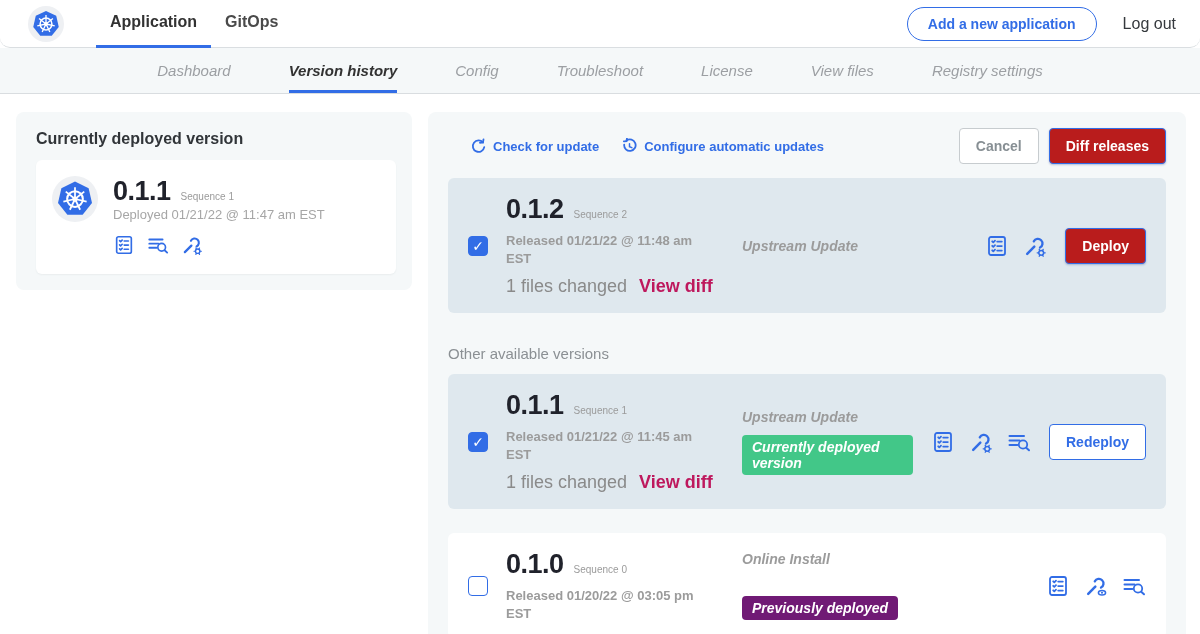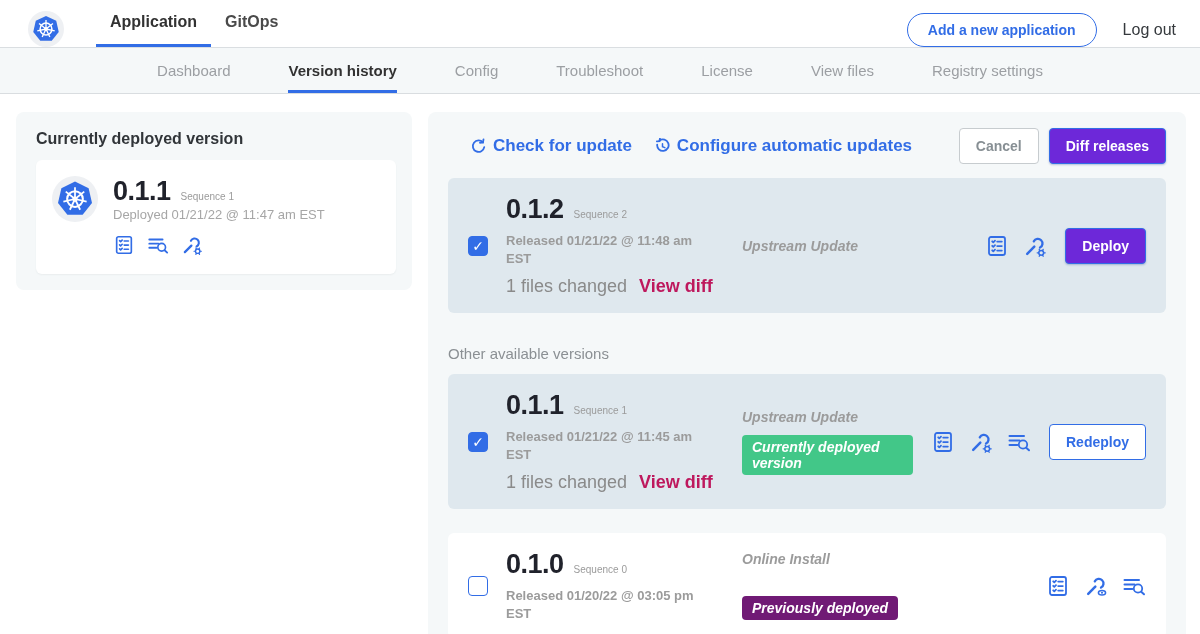--- a/index.html
+++ b/index.html
@@ -1,36 +1,36 @@
 <!DOCTYPE html>
 <html><head>
 <meta charset="utf-8">
 <style>
   * { margin:0; padding:0; box-sizing:border-box; }
   html,body { width:1200px; height:634px; overflow:hidden; background:#fff;
     font-family:"Liberation Sans","DejaVu Sans",sans-serif; color:#323232; }
 
   
-  .topnav { height:48px; border-bottom:1px solid #dadee1; display:flex; align-items:flex-end;
-    padding:0 24px 0 28px; background:#fff; }
+  .topnav { height:48px; border-bottom:1px solid #dadee1; display:flex; align-items:center;
+    padding:0 24px 0 28px; background:#fff;border-radius:10px; }
   .k8s-badge { width:36px; height:36px; border-radius:50%; background:#eef0f3;
     display:flex; align-items:center; justify-content:center; margin-right:32px; flex:0 0 auto; }
   .app-tabs { display:flex; height:48px; }
   .app-tab { font-size:16px; font-weight:700; color:#4a4a4a; padding:0 14px; height:48px;
     display:flex; align-items:center; border-bottom:3px solid transparent; cursor:pointer; }
   .app-tab.active { color:#323232; border-bottom-color:#326de6; }
   .topnav-right { margin-left:auto; display:flex; align-items:center; gap:26px; }
   .add-app-btn { border:1px solid #326de6; background:#fff; color:#326de6; font-weight:700;
     font-size:14px; padding:8px 20px; border-radius:999px; cursor:pointer;
     font-family:inherit; }
   .logout { font-size:16px; color:#35393d; cursor:pointer; }
 
   
   .subnav { height:46px; background:#f5f8f9; border-bottom:1px solid #d9dde0;
-    display:flex; align-items:stretch; justify-content:center; gap:58px; }
+    display:flex; align-items:stretch; justify-content:center; gap:58px;font-style:italic; }
   .subtab { font-size:15px; color:#9c9fa3; display:flex; align-items:center;
     border-bottom:3px solid transparent; padding-top:3px; cursor:pointer; }
   .subtab.active { color:#323232; font-weight:700; border-bottom-color:#326de6; }
 
   
   .main { display:flex; align-items:flex-start; gap:16px; padding:18px 14px 0 16px; }
 
   .panel { background:#f5f8f9; border-radius:8px; }
   .left-panel { width:396px; padding:18px 16px 16px 20px; flex:0 0 auto; }
   .left-title { font-size:16px; font-weight:700; color:#313539; }
@@ -42,27 +42,27 @@
   .vnum { font-size:27px; font-weight:700; color:#20222b; letter-spacing:-0.5px; }
   .vseq { font-size:10px; color:#9b9b9b; }
   .dep-when { font-size:13px; color:#a6a6a6; }
   .icon-row { display:flex; align-items:center; gap:12px; margin-top:12px; }
   .ic { width:22px; height:22px; display:inline-block; cursor:pointer; }
   .ic svg { width:100%; height:100%; display:block; }
 
   .right-panel { flex:1; padding:16px 20px 20px; min-height:504px; }
   .rp-head { display:flex; align-items:center; }
   .rp-title { font-size:16px; font-weight:600; color:#4a555c; }
-  .rp-link { display:flex; align-items:center; gap:6px; color:#326de6; font-size:17px;
+  .rp-link { display:flex; align-items:center; gap:6px; color:#326de6; font-size:13px;
     font-weight:700; margin-left:22px; cursor:pointer; }
   .rp-link svg { width:17px; height:17px; }
   .btn { font-family:inherit; font-size:14px; font-weight:700; border-radius:4px;
     padding:9px 16px; cursor:pointer; }
   .btn-cancel { background:#fff; border:1px solid #c7cccf; color:#878f94; margin-left:auto; }
-  .btn-primary { background:#6d28d9; border:1px solid #326de6; color:#fff; margin-left:10px;
+  .btn-primary { background:#b91c1c; border:1px solid #326de6; color:#fff; margin-left:10px;
     box-shadow:0 1px 2px rgba(30,60,140,.3);text-align:center; }
   .btn-outline { background:#fff; border:1px solid #326de6; color:#326de6; }
 
   .vrow { margin-top:14px; border-radius:6px; padding:16px 20px; display:flex;
     align-items:center; gap:18px; background:#fff; }
   .vrow.selected { background:#dfe8ee; }
   .checkbox { width:20px; height:20px; border-radius:4px; border:1px solid #326de6;
     background:#fff; flex:0 0 auto; display:flex; align-items:center; justify-content:center;
     cursor:pointer; }
   .checkbox.checked { background:#326de6; color:#fff; font-size:14px; font-weight:700; }

